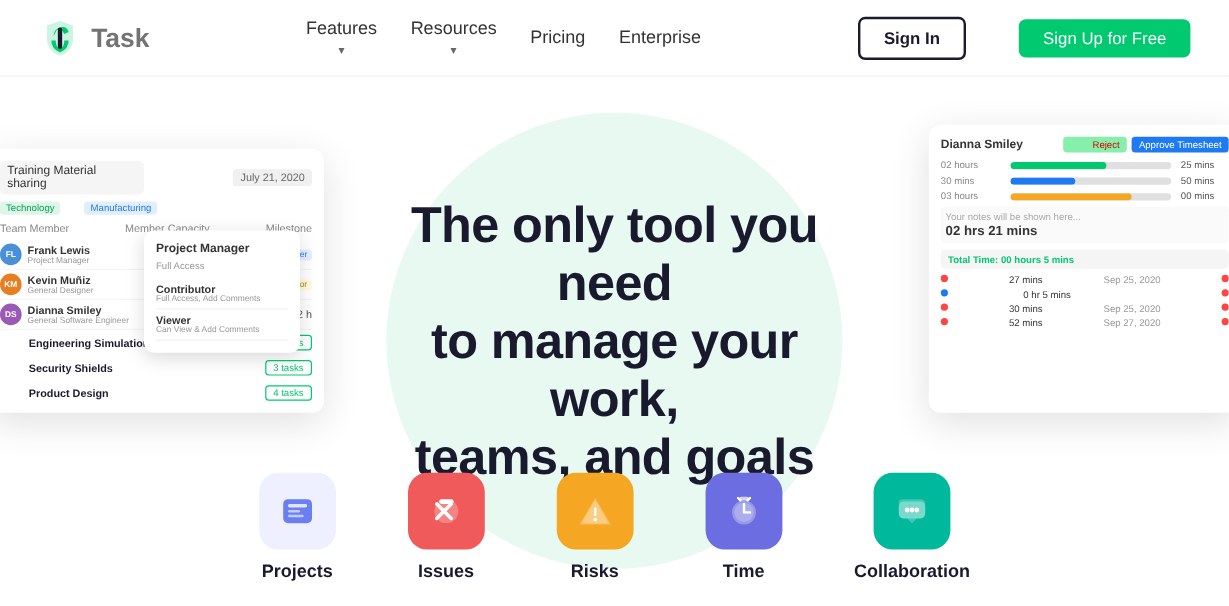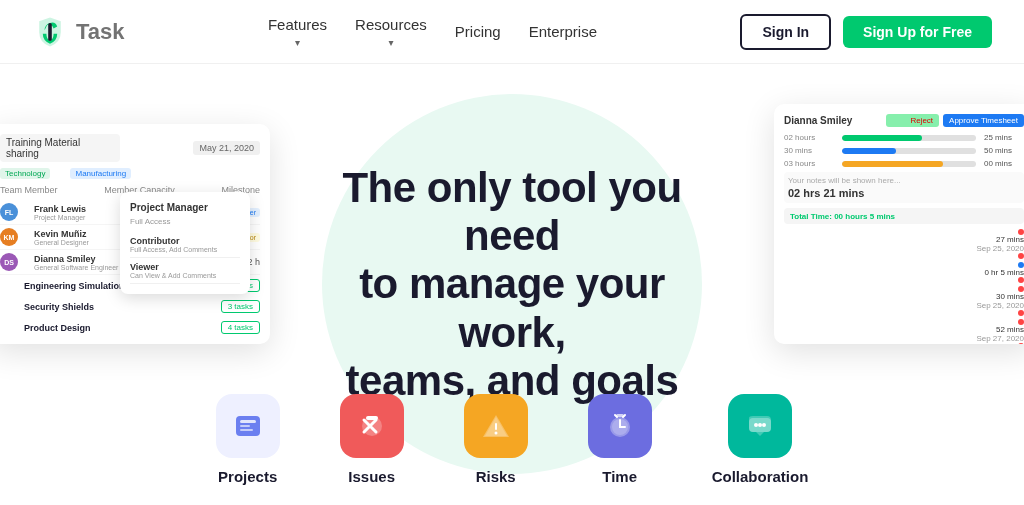--- a/index.html
+++ b/index.html
@@ -24,22 +24,22 @@
     .btn-demo {
       padding: 8px 20px; border: 1px solid #d0d0d0; border-radius: 6px;
       background: #f7f8ff; color: #333; font-size: 14px; cursor: pointer;
     }
     .btn-signin {
       padding: 8px 20px; border: 2px solid #1a1a2e; border-radius: 6px;
       background: #fff; color: #1a1a2e; font-size: 14px; font-weight: 600; cursor: pointer;
     }
     .btn-signup {
       padding: 8px 20px; border-radius: 6px;
-      background: #00c96f; color: #fff; font-size: 14px; font-weight: 700;
-      cursor: pointer; border: none;
+      background: #00c96f; color: #fff; font-size: 14px; font-weight: 400;
+      cursor: pointer; border: none; margin-left: 32px;
     }
 
     
     .hero {
       position: relative; height: 441px; overflow: hidden;
       display: flex; align-items: center; justify-content: center;
     }
     .hero-bg-circle {
       position: absolute; width: 380px; height: 380px;
       background: #e8f9f2; border-radius: 50%;
@@ -89,21 +89,21 @@
     .panel-title-bar { display: flex; justify-content: space-between; align-items: center; margin-bottom: 6px; }
     .panel-title-input { background: #f5f5f5; border-radius: 4px; padding: 3px 6px; font-size: 10px; color: #333; width: 120px; }
     .panel-date { font-size: 9px; color: #666; background: #f0f0f0; padding: 2px 6px; border-radius: 3px; }
     .panel-tag-row { display: flex; gap: 20px; margin-bottom: 6px; }
     .panel-tag { font-size: 8px; padding: 1px 5px; border-radius: 3px; }
     .panel-tag-green { background: #e0f5ea; color: #00a854; }
     .panel-tag-blue { background: #e0eeff; color: #1d7af3; }
 
     .panel-members-header { display: flex; justify-content: space-between; font-size: 9px; color: #888; margin-bottom: 5px; }
     .panel-member-row { display: flex; align-items: center; justify-content: space-between; padding: 3px 0; border-bottom: 1px solid #f5f5f5; }
-    .panel-member-info { display: flex; align-items: center; gap: 16px; }
+    .panel-member-info { display: flex; align-items: center; gap: 5px; }
     .avatar-sm { width: 18px; height: 18px; border-radius: 50%; display: flex; align-items: center; justify-content: center; font-size: 7px; font-weight: 700; color: #fff; }
     .panel-member-name { font-size: 9px; font-weight: 600; color: #333; }
     .panel-member-role { font-size: 7px; color: #999; }
     .panel-member-hours { font-size: 9px; color: #555; }
     .panel-role-badge { font-size: 7px; padding: 1px 4px; border-radius: 3px; }
     .role-pm { background: #e3f0ff; color: #1d7af3; }
     .role-contrib { background: #fffbe0; color: #b8860b; }
 
     .section-row { display: flex; align-items: center; justify-content: space-between; padding: 4px 0; }
     .section-name { font-size: 9px; font-weight: 600; color: #1a1a2e; padding-left: 24px; }
@@ -117,21 +117,21 @@
     .rp-btn-reject { background: #86efac; color: #d00; border: none; padding-left: 24px; }
     .rp-btn-approve { background: #1d7af3; color: #fff; border: none; }
     .rp-time-row { display: flex; align-items: center; gap: 8px; margin-bottom: 4px; }
     .rp-time-label { font-size: 8px; color: #888; width: 50px; }
     .rp-time-bar { height: 6px; background: #e0e0e0; border-radius: 3px; flex: 1; overflow: hidden; }
     .rp-time-fill { height: 100%; border-radius: 3px; background: #00c96f; }
     .rp-time-val { font-size: 8px; color: #555; width: 40px; }
     .rp-notes { font-size: 8px; color: #333; background: #fafafa; border-radius: 4px; padding: 4px; margin-bottom: 5px; }
     .rp-total { font-size: 9px; color: #333; background: #f5f5f5; padding: 3px 6px; border-radius: 4px; margin-bottom: 5px; }
     .rp-task-list { display: flex; flex-direction: column; gap: 3px; }
-    .rp-task { display: flex; align-items: flex-end; justify-content: space-between; flex-direction: column; }
+    .rp-task { display: flex; align-items: flex-start; justify-content: space-between; }
     .rp-task-info { font-size: 8px; color: #333; }
     .rp-task-time { font-size: 8px; color: #999; }
     .rp-task-dot-red { width: 6px; height: 6px; border-radius: 50%; background: #ff4444; }
     .rp-task-dot-blue { width: 6px; height: 6px; border-radius: 50%; background: #1d7af3; }
 
     
     .popup-overlay {
       position: absolute; right: 20px; bottom: 50px;
       background: #fff; border-radius: 8px; box-shadow: 0 4px 16px rgba(0,0,0,0.15);
       padding: 10px; width: 130px; z-index: 10;
@@ -178,21 +178,21 @@
     <button class="btn-signup">Sign Up for Free</button>
   </div>
 </nav>
 
 <section class="hero">
   <div class="hero-bg-circle"></div>
 
   <div class="panel-left">
     <div class="panel-title-bar">
       <div class="panel-title-input">Training Material sharing</div>
-      <div class="panel-date">May 21, 2020</div>
+      <div class="panel-date">July 21, 2020</div>
     </div>
     <div class="panel-tag-row">
       <span class="panel-tag panel-tag-green">Technology</span>
       <span class="panel-tag panel-tag-blue">Manufacturing</span>
     </div>
     <div class="panel-members-header">
       <span>Team Member</span>
       <span>Member Capacity</span>
       <span>Milestone</span>
     </div>

